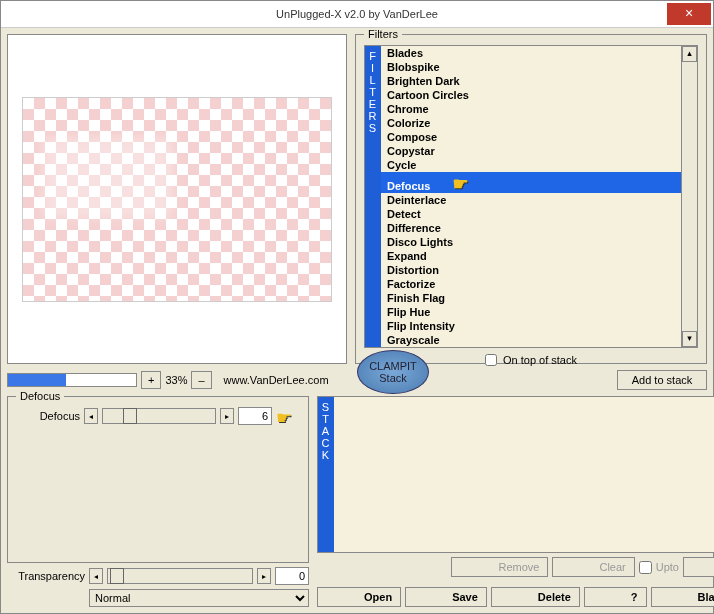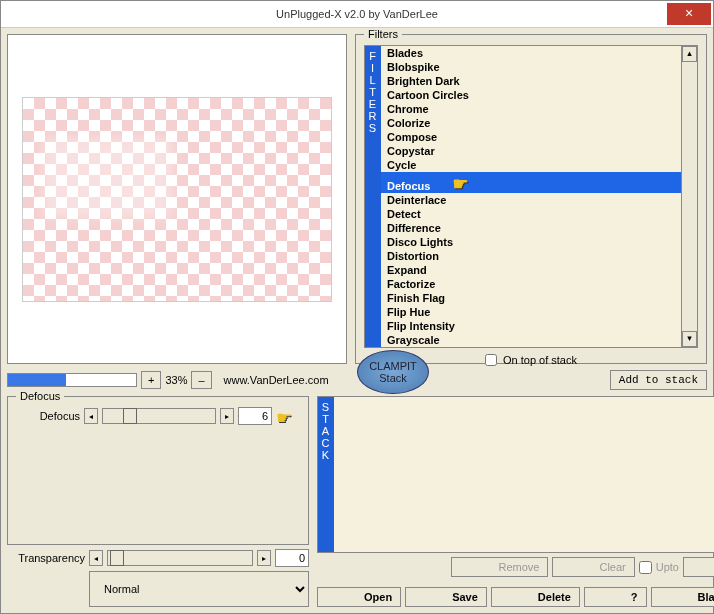--- a/index.html
+++ b/index.html
@@ -46,21 +46,21 @@
 .slider .thumb { position: absolute; top: -1px; left: 20px; width: 14px; height: 16px; border: 1px solid #666; background: #ece9d8; }
 .num-input { width: 34px; height: 18px; border: 1px solid #888; text-align: right; padding: 1px 3px; background: #fff; }
 .hand-cursor { width: 24px; height: 18px; display: inline-block; position: relative; }
 .hand-cursor::before { content: "☛"; font-size: 18px; color: #f0c020; text-shadow: 1px 1px 0 #333; }
 .bottom-left { display: flex; flex-direction: column; gap: 4px; }
 .right3 { flex: 1; display: flex; flex-direction: column; gap: 4px; }
 .stack-wrap { flex: 1; border: 1px solid #888; display: flex; background: #f5f1dc; }
 .bottom-btns { display: flex; gap: 4px; align-items: center; justify-content: flex-end; }
 .bottom-btns .btn { min-width: 46px; padding-left: 46px; }
 .disabled { color: #999; }
-select { border: 1px solid #888; background: #ece9d8; padding: 10px; width: 220px; }
+select { border: 1px solid #888; background: #ece9d8; padding: 1px; width: 220px; }
 .url { font-size: 11px; text-align: right; }
 </style>
 </head>
 <body>
 
 <div class="window">
   <div class="titlebar">
     <span>UnPlugged-X v2.0 by VanDerLee</span>
     <div class="close-btn">×</div>
   </div>
@@ -91,22 +91,22 @@
               <div class="filter-item">Chrome</div>
               <div class="filter-item">Colorize</div>
               <div class="filter-item">Compose</div>
               <div class="filter-item">Copystar</div>
               <div class="filter-item">Cycle</div>
               <div class="filter-item selected">Defocus<span class="hand-cursor" style="margin-left: 22px;"></span></div>
               <div class="filter-item">Deinterlace</div>
               <div class="filter-item">Detect</div>
               <div class="filter-item">Difference</div>
               <div class="filter-item">Disco Lights</div>
+              <div class="filter-item">Expand</div>
               <div class="filter-item">Distortion</div>
-              <div class="filter-item">Expand</div>
               <div class="filter-item">Factorize</div>
               <div class="filter-item">Finish Flag</div>
               <div class="filter-item">Flip Hue</div>
               <div class="filter-item">Flip Intensity</div>
               <div class="filter-item">Grayscale</div>
             </div>
           <div class="scrollbar">
             <div class="sb-btn">▴</div>
             <div class="sb-btn">▾</div>
           </div>
@@ -122,21 +122,21 @@
       <div class="zoom-slider"></div>
       <div class="btn small">+</div>
       <span>33%</span>
       <div class="btn small">–</div>
       <span class="url" style="margin-left:8px;">www.VanDerLee.com</span>
       <div class="badge">
         <span>CLAMPIT</span>
         <span>Stack</span>
       </div>
       <div style="flex:1"></div>
-      <div class="btn" style="min-width:90px;font-family:Liberation Mono, monospace;">Add to stack</div>
+      <div class="btn" style="min-width:90px;">Add to stack</div>
     </div>
 
     <div class="row3">
       <div class="left3">
         <div class="fieldset">
           <legend>Defocus</legend>
           <div class="param-row">
             <span class="param-label">Defocus</span>
             <div class="arrow-btn">◂</div>
             <div class="slider">

